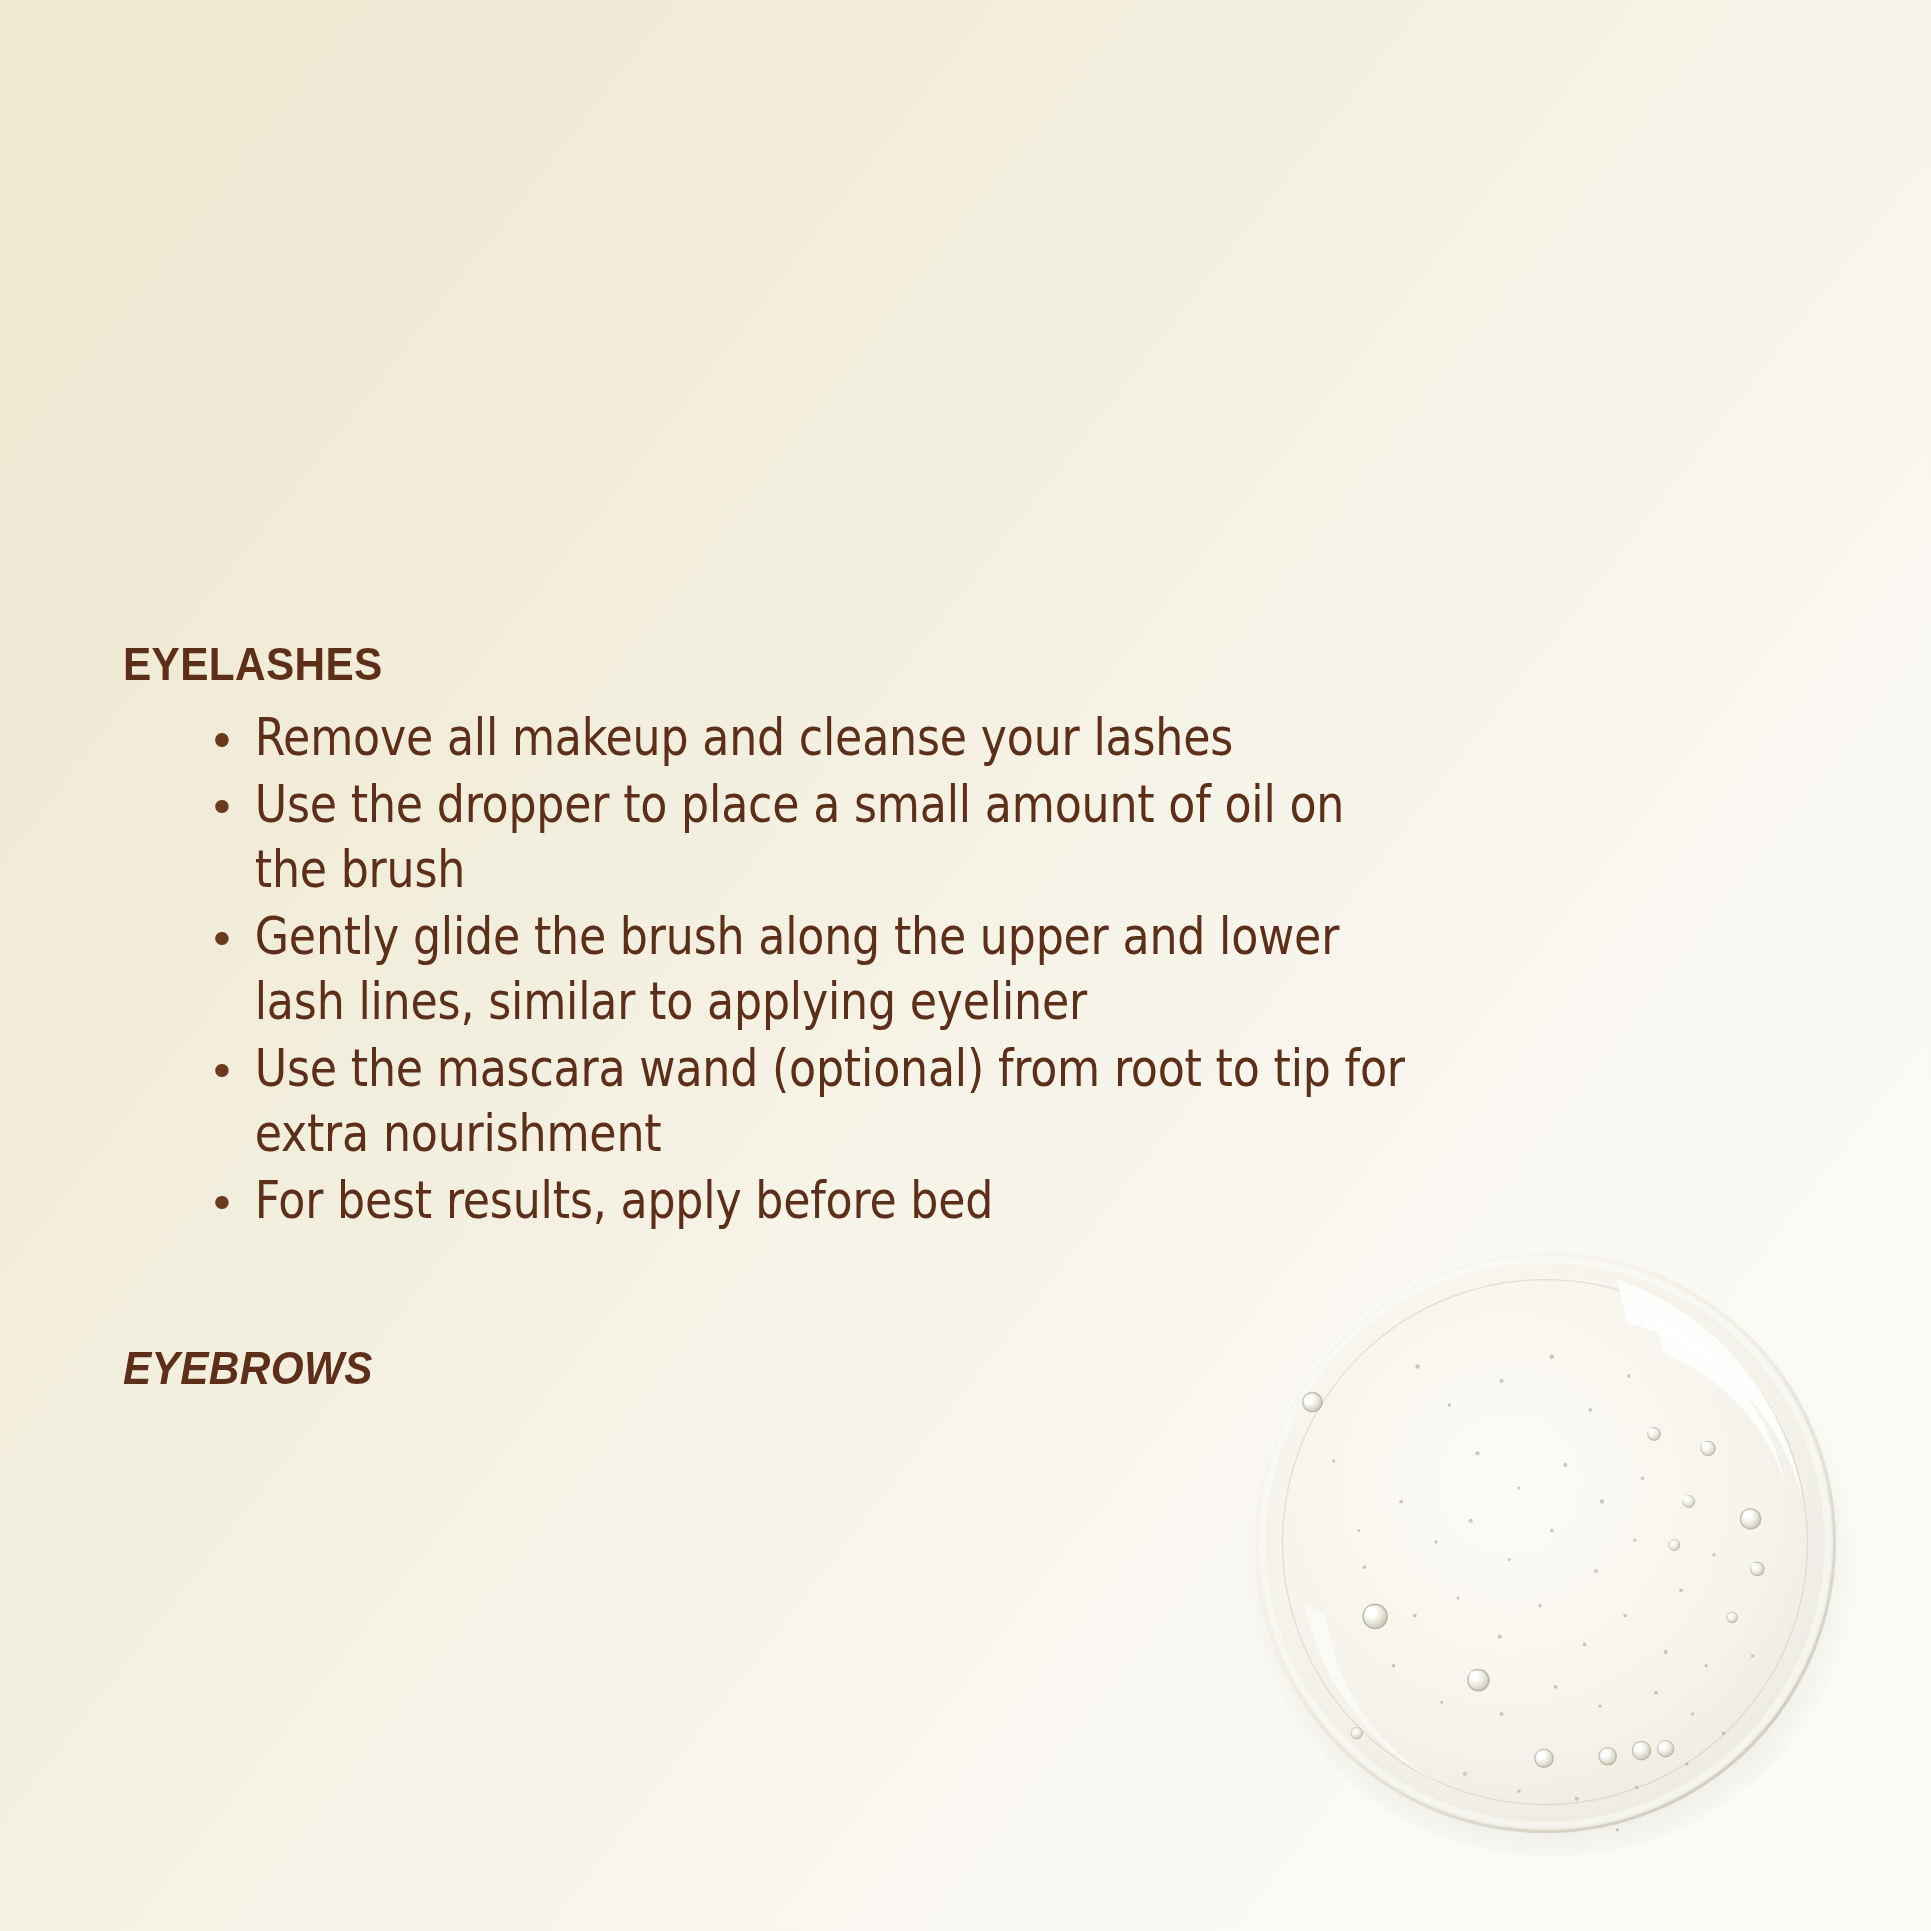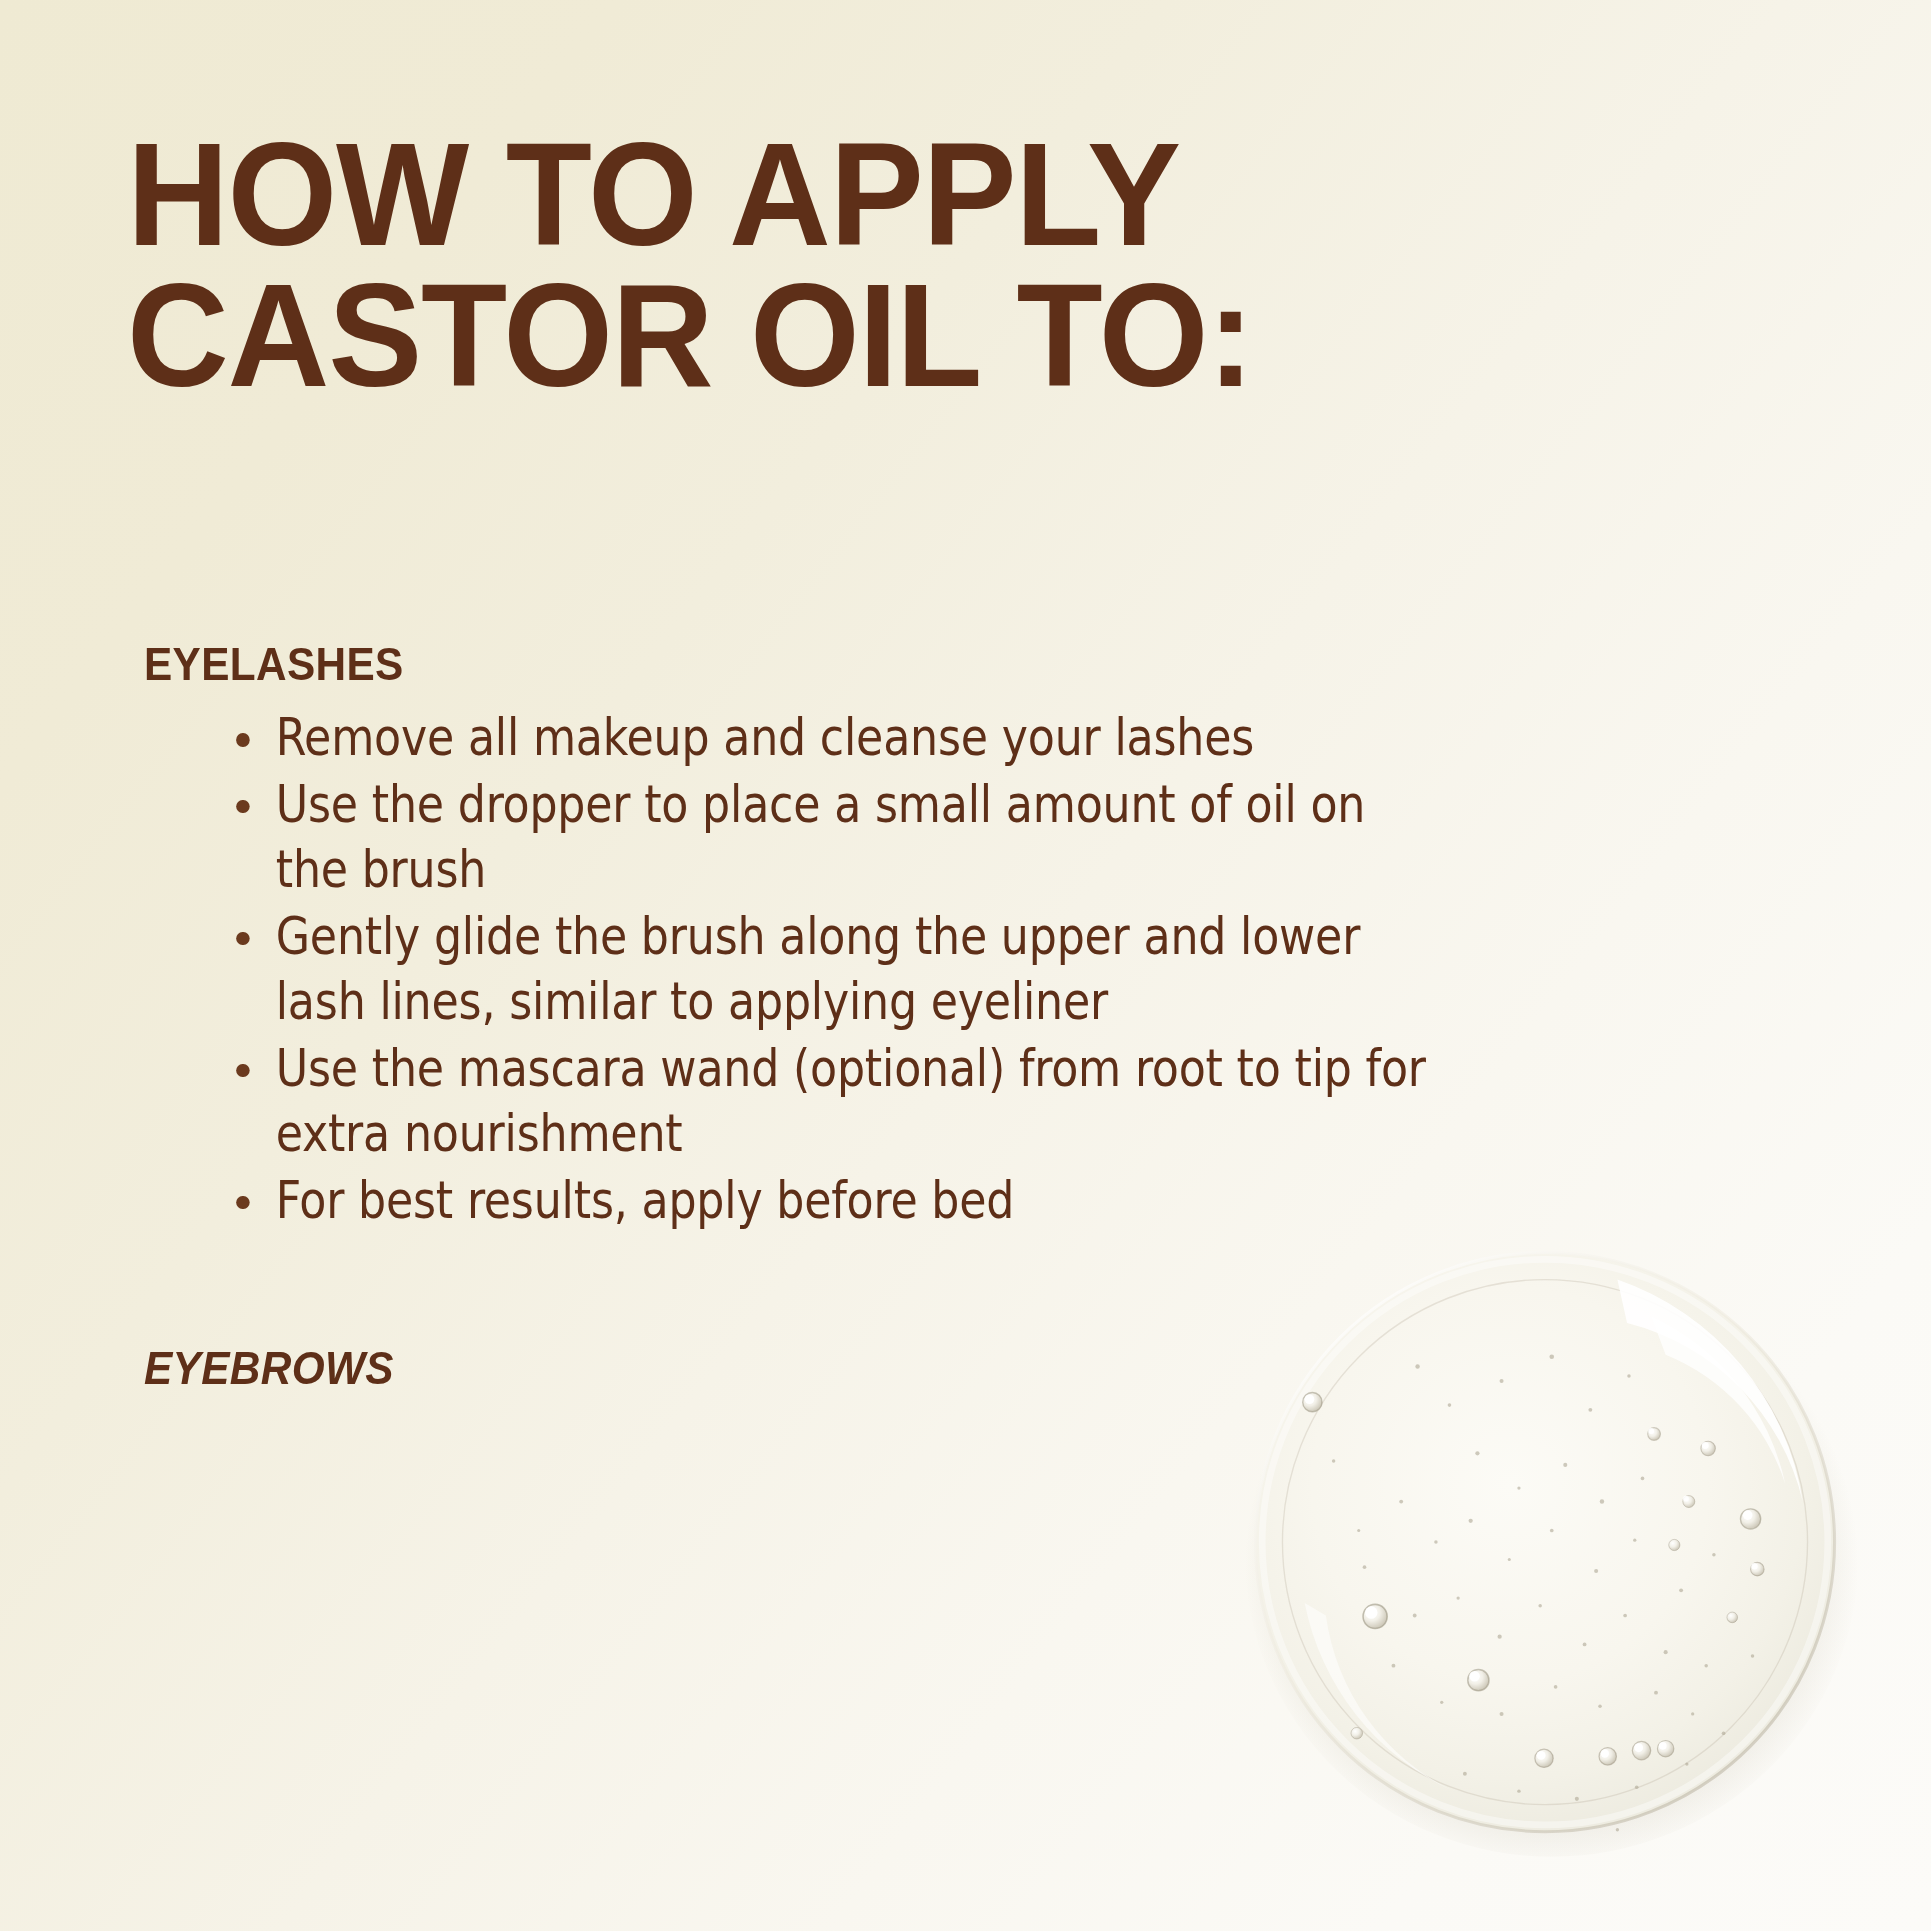--- a/index.html
+++ b/index.html
@@ -54,21 +54,21 @@
     line-height: 141px;
     letter-spacing: -1.4px;
     white-space: nowrap;
     transform: scaleX(0.96);
     transform-origin: left center;
   }
 
   
   .content {
     position: absolute;
-    left: 144px;
+    left: 123px;
     top: 637px;
     width: 1352px;
   }
 
   .section { margin-bottom: 0; }
   .section.gap-above { margin-top: 108px; font-style: italic; }
 
   .section-heading {
     color: #5E2F18;
     font-family: "Liberation Sans Narrow", "Liberation Sans", "DejaVu Sans Condensed", sans-serif;
@@ -264,24 +264,20 @@
         <circle cx="492" cy="572" r="1.7"></circle>
           <circle cx="530" cy="540" r="1.9"></circle>
         <circle cx="126" cy="258" r="1.8"></circle>
           <circle cx="152" cy="330" r="1.6"></circle>
         <circle cx="560" cy="460" r="1.8"></circle>
           <circle cx="420" cy="640" r="1.7"></circle>
       </g>
     </svg>
   </div>
 
-  <div class="title-block">
-    <span class="title-line">HOW TO APPLY</span>
-    <span class="title-line">CASTOR OIL TO:</span>
-  </div>
 
   <div class="content">
 
     <div class="section section-eyelashes">
       <div class="section-heading">EYELASHES</div>
       <ul class="bullet-list">
         <li class="bullet-item">Remove all makeup and cleanse your lashes</li>
         <li class="bullet-item">Use the dropper to place a small amount of oil on the brush</li>
         <li class="bullet-item">Gently glide the brush along the upper and lower lash lines, similar to applying eyeliner</li>
         <li class="bullet-item">Use the mascara wand (optional) from root to tip for extra nourishment</li>

